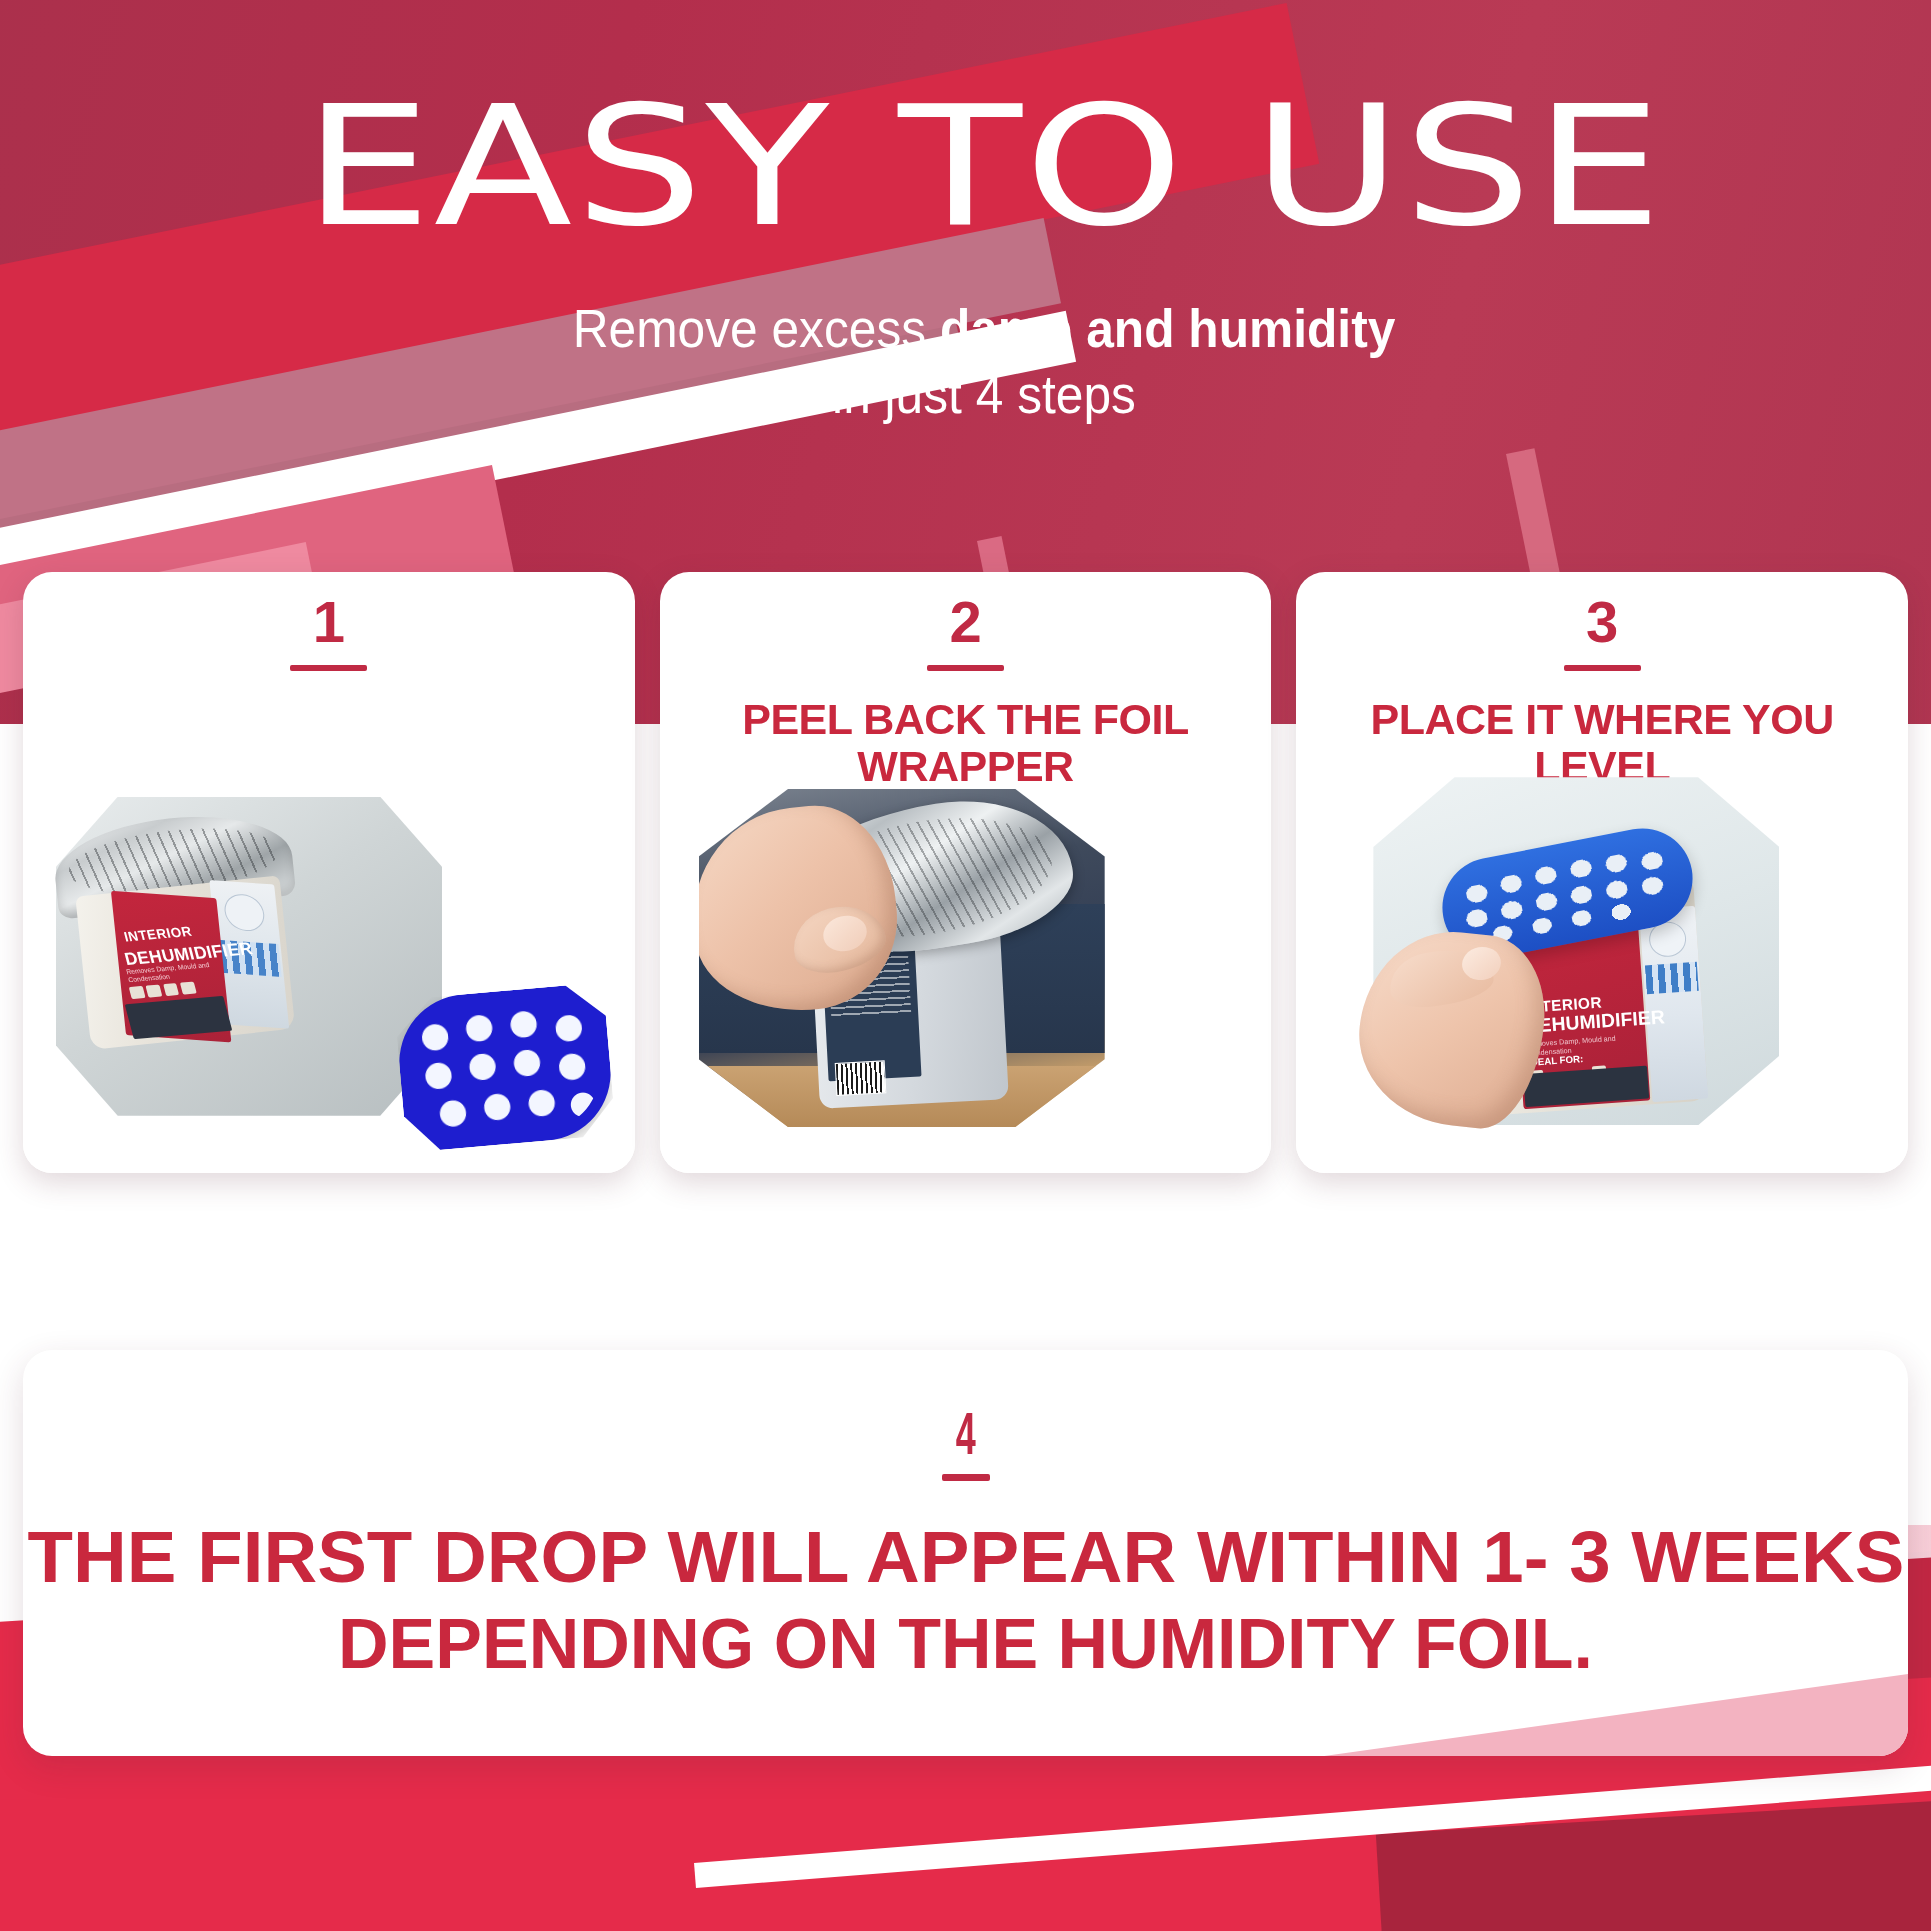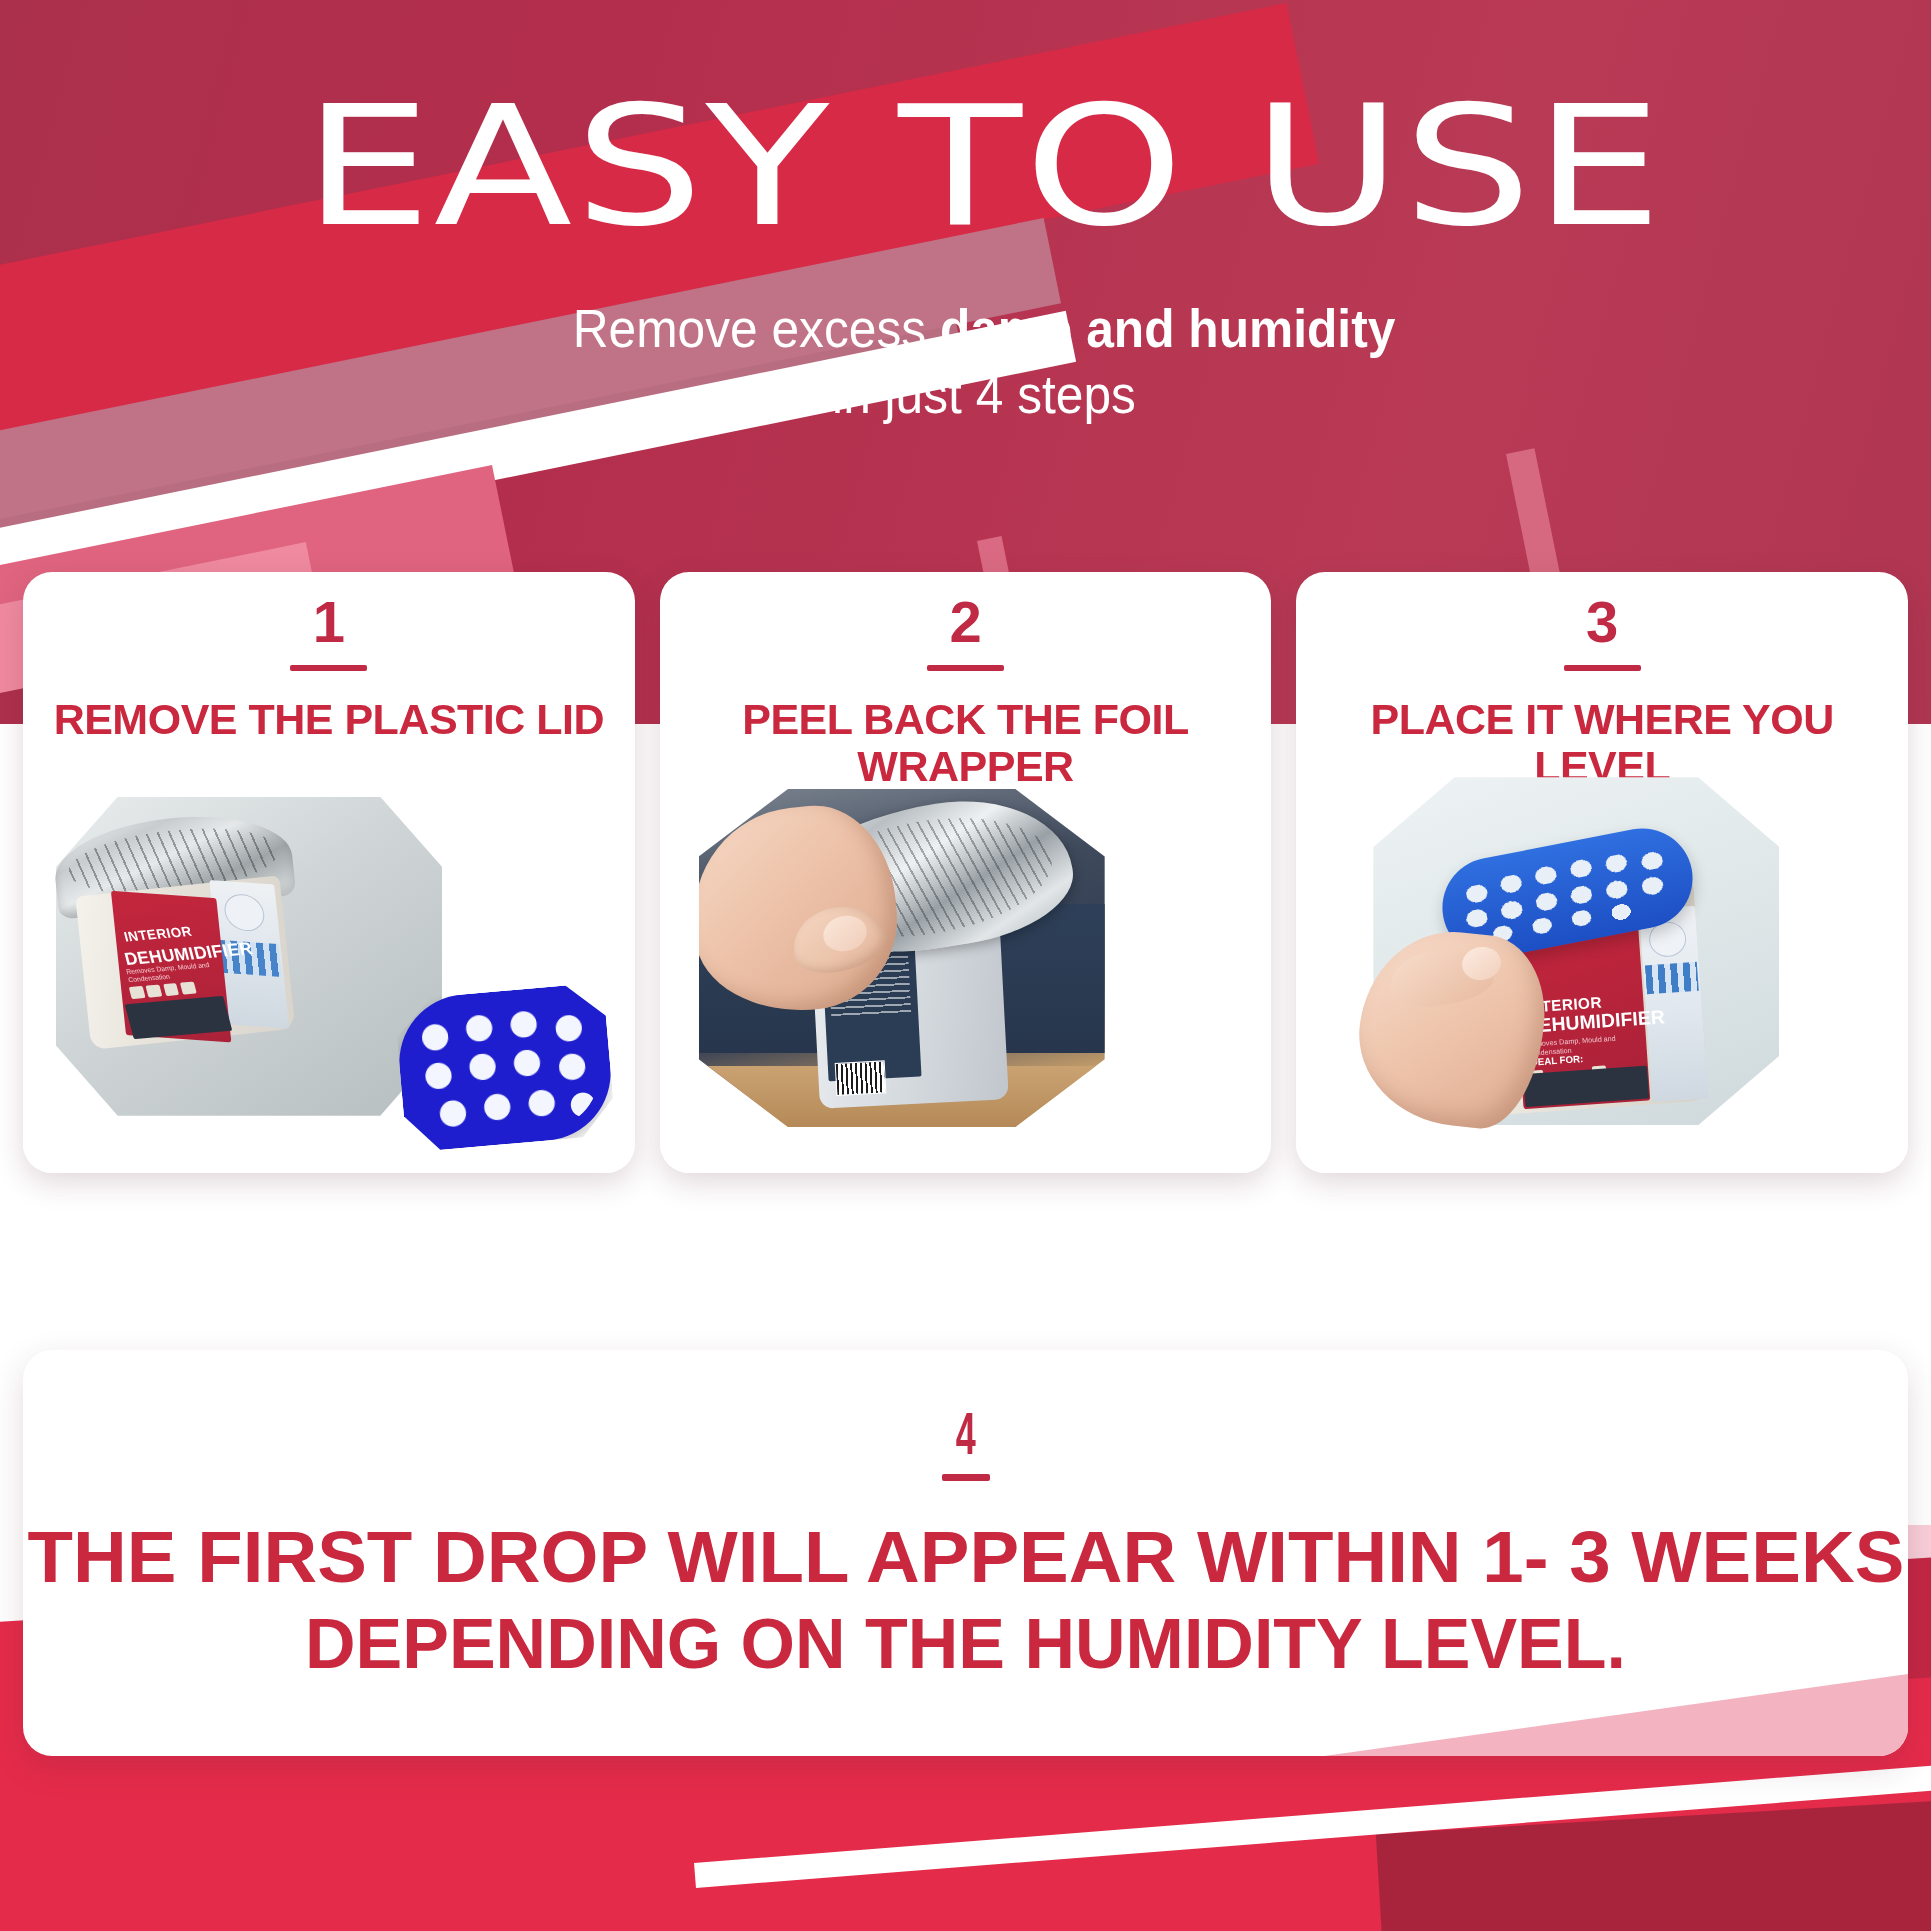--- a/index.html
+++ b/index.html
@@ -593,21 +593,20 @@
       <span>Remove excess </span><b>damp and humidity</b>
       <span class="line2">in just 4 steps</span>
     </div>
   </div>
 
   <div class="cards-row">
 
     <div class="card">
       <div class="step-num">1</div>
       <div class="step-rule"></div>
-      <div class="step-title">REMOVE THE PLASTIC LID</div>
       <div class="card-photo">
         <div class="photo1">
           <div class="mat"></div>
           <div class="tub1">
             <div class="foil"></div>
             <div class="body"></div>
             <div class="window">
               <div class="disc"></div>
               <div class="blueband"></div>
             </div>
@@ -697,21 +696,21 @@
           <div class="p3-nail"></div>
         </div>
       </div>
     </div>
   </div>
 
   <div class="panel4">
     <div class="p4-num">4</div>
     <div class="p4-rule"></div>
     <div class="p4-line1"><span>THE FIRST DROP WILL APPEAR WITHIN </span><span class="strong">1- 3 WEEKS</span></div>
-    <div class="p4-line2">DEPENDING ON THE HUMIDITY LEVEL.</div>
+    <div class="p4-line2">DEPENDING ON THE HUMIDITY FOIL.</div>
     <div class="p4-wedge"></div>
   </div>
 
   <div class="bottom-zone">
     <div class="bb bb-main"></div>
     <div class="bb bb-dark"></div>
     <div class="bb bb-darker"></div>
     <div class="bb bb-whitestripe"></div>
     <div class="bb bb-pinkfade"></div>
   </div>

